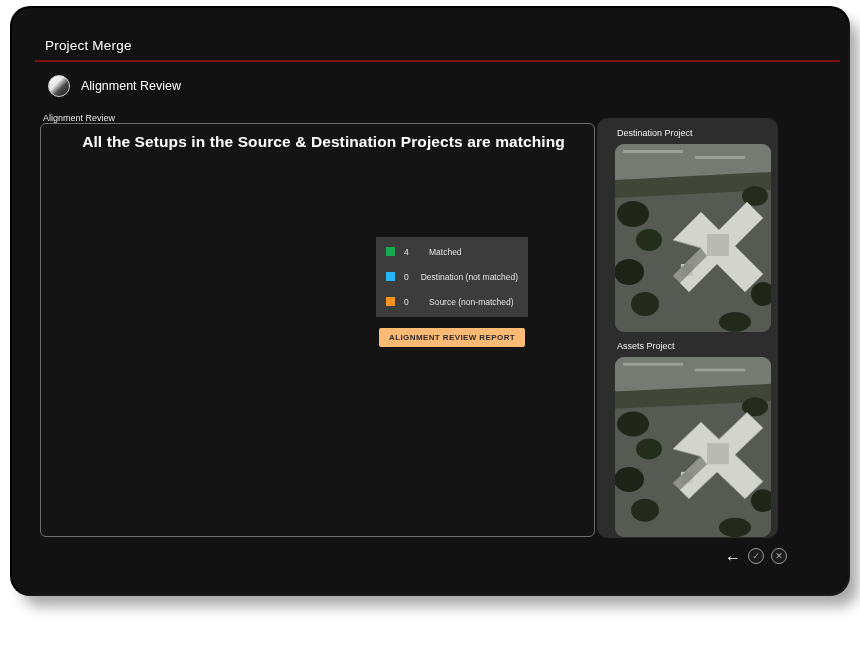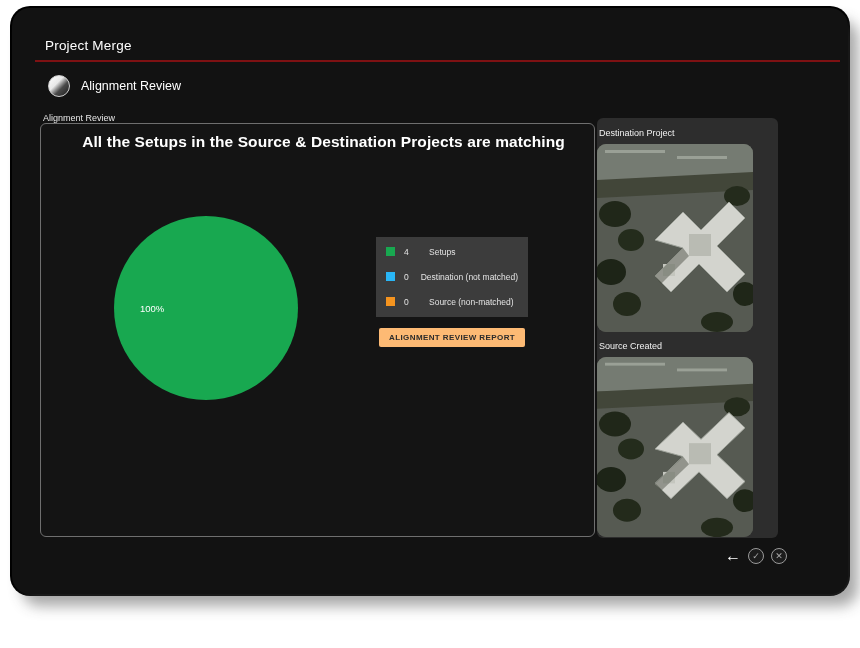--- a/index.html
+++ b/index.html
@@ -48,21 +48,21 @@
   .report-btn {
     position:absolute; left:338px; top:204px;
     background:#fdba74; color:#2b2b2b; border:none; border-radius:2px;
     font-family:"Liberation Sans", sans-serif;
     font-size:8px; font-weight:bold; letter-spacing:0.4px;
     padding:5px 10px; cursor:pointer;
   }
 
   .sidebar {
     position:absolute; left:585px; top:110px; width:181px; height:420px;
-    background:#2d2d2d; border-radius:6px; padding:8px 0 0 0;
+    background:#2d2d2d; border-radius:11px; padding:8px 0 0 18px;
   }
   .side-label { color:#f2f2f2; font-size:9px; margin:2px 0 6px 2px; }
   .thumb-card {
     position:relative; width:156px; border-radius:9px; overflow:hidden;
     background:#50544c; cursor:pointer;
   }
   .thumb-card.dest { height:188px; margin-bottom:9px; }
   .thumb-card.src { height:180px; }
   .thumb-card svg { position:absolute; inset:0; width:100%; height:100%; }
   .thumb-overlay {
@@ -93,29 +93,26 @@
     <div class="step-row">
       <span class="step-icon"></span>
       <span class="step-label">Alignment Review</span>
     </div>
 
     <div class="section-label">Alignment Review</div>
 
     <div class="main-panel">
       <div class="panel-heading">All the Setups in the Source &amp; Destination Projects are matching</div>
 
-      <div class="pie" style="background-color: rgb(24, 168, 80);">
-        <span class="pie-label">100%</span>
-      </div>
 
       <div class="legend" style="background-color: rgb(60, 60, 60);">
         <div class="legend-row">
           <span class="legend-swatch" style="background-color: rgb(24, 168, 80);"></span>
           <span class="legend-count">4</span>
-          <span class="legend-label">Setups</span>
+          <span class="legend-label">Matched</span>
         </div>
         <div class="legend-row">
           <span class="legend-swatch" style="background-color: rgb(41, 182, 246);"></span>
           <span class="legend-count">0</span>
           <span class="legend-label">Destination (not matched)</span>
         </div>
         <div class="legend-row">
           <span class="legend-swatch" style="background-color: rgb(245, 148, 31);"></span>
           <span class="legend-count">0</span>
           <span class="legend-label">Source (non-matched)</span>
@@ -142,21 +139,21 @@
           <ellipse cx="140" cy="52" rx="13" ry="10" fill="#242b1c"></ellipse>
           <ellipse cx="148" cy="150" rx="12" ry="12" fill="#1f2618"></ellipse>
           <ellipse cx="120" cy="178" rx="16" ry="10" fill="#232a1b"></ellipse>
           <polygon points="58,96 86,68 104,86 132,58 148,74 120,102 148,130 130,148 102,120 74,148 58,132 86,104" fill="#d3d4ce" stroke="#9ea29a" stroke-width="1"></polygon>
           <rect x="92" y="90" width="22" height="22" fill="#b9bbb3"></rect>
           <rect x="66" y="120" width="12" height="12" fill="#c4c6be"></rect>
           <polygon points="58,132 86,104 92,112 64,140" fill="#42463c" opacity="0.45"></polygon>
         </svg>
       </div>
 
-      <div class="side-label">Source Created</div>
+      <div class="side-label">Assets Project</div>
       <div class="thumb-card src">
         <svg viewBox="0 0 156 188" preserveAspectRatio="none">
           <rect width="156" height="188" fill="#565a52"></rect>
           <rect x="0" y="0" width="156" height="36" fill="#757b72"></rect>
           <rect x="8" y="6" width="60" height="3" fill="#9aa096"></rect>
           <rect x="80" y="12" width="50" height="3" fill="#9aa096"></rect>
           <polygon points="0,36 156,28 156,46 0,54" fill="#424639"></polygon>
           <ellipse cx="18" cy="70" rx="16" ry="13" fill="#202719"></ellipse>
           <ellipse cx="34" cy="96" rx="13" ry="11" fill="#242c1c"></ellipse>
           <ellipse cx="14" cy="128" rx="15" ry="13" fill="#1d2417"></ellipse>

